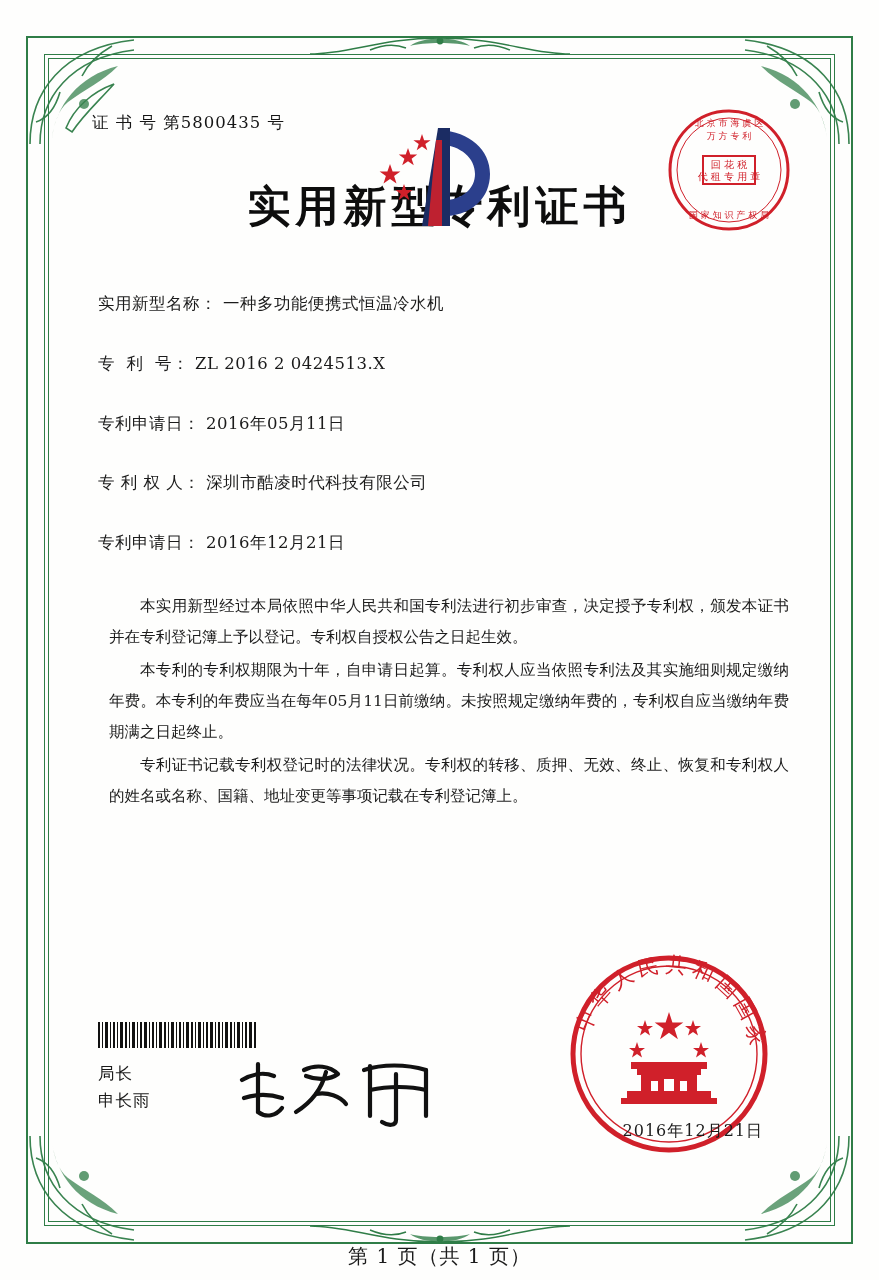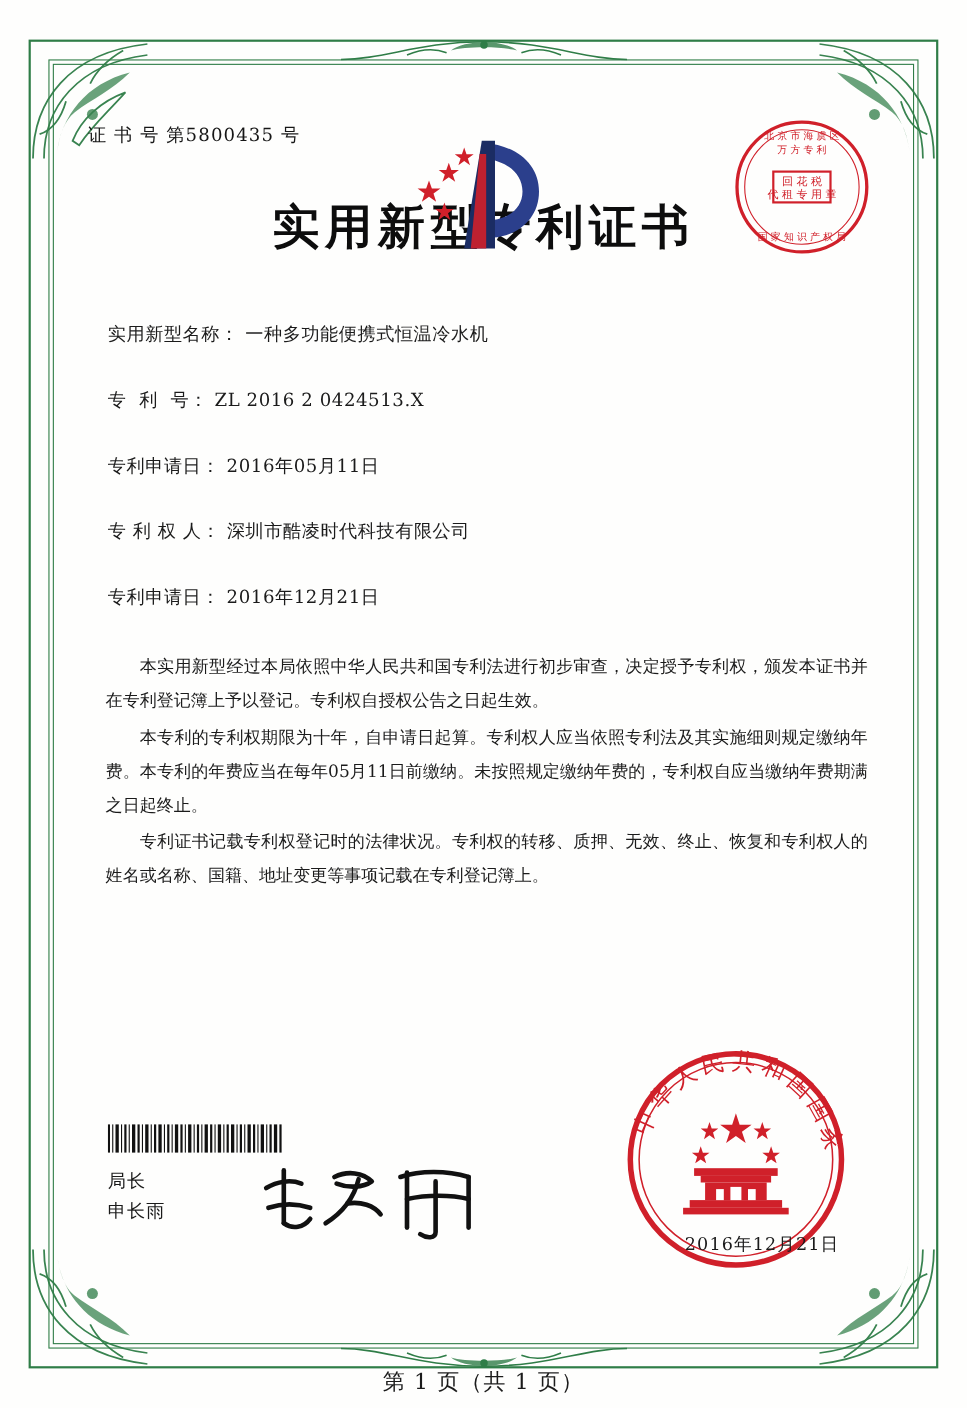--- a/index.html
+++ b/index.html
@@ -68,20 +68,21 @@
   .content {
     position: absolute;
     left: 80px; top: 96px; right: 80px; bottom: 80px;
   }
 
   .cert-no {
     font-family: "DejaVu Serif", "Liberation Serif", serif;
     font-size: 16.5px;
     letter-spacing: 1px;
     color: #161616;
+    margin-left: 12px;
     margin-top: 16px;
   }
 
   .emblem {
     position: absolute;
     left: 50%;
     margin-left: -62px;
     top: 26px;
     width: 124px;
     height: 118px;
@@ -116,21 +117,21 @@
     white-space: pre;
     letter-spacing: .5px;
   }
   .field-value {
     margin-left: 6px;
     letter-spacing: .5px;
   }
 
   .paras {
     margin-top: 34px;
-    margin-left: 16px;
+    margin-left: 29px;
     margin-right: 10px;
     font-family: "DejaVu Serif", "Liberation Serif", serif;
     font-size: 15.5px;
     line-height: 2.0;
     color: #1b1b1b;
     text-align: justify;
   }
   .paras p {
     margin: 0 0 2px 0;
     text-indent: 2em;

